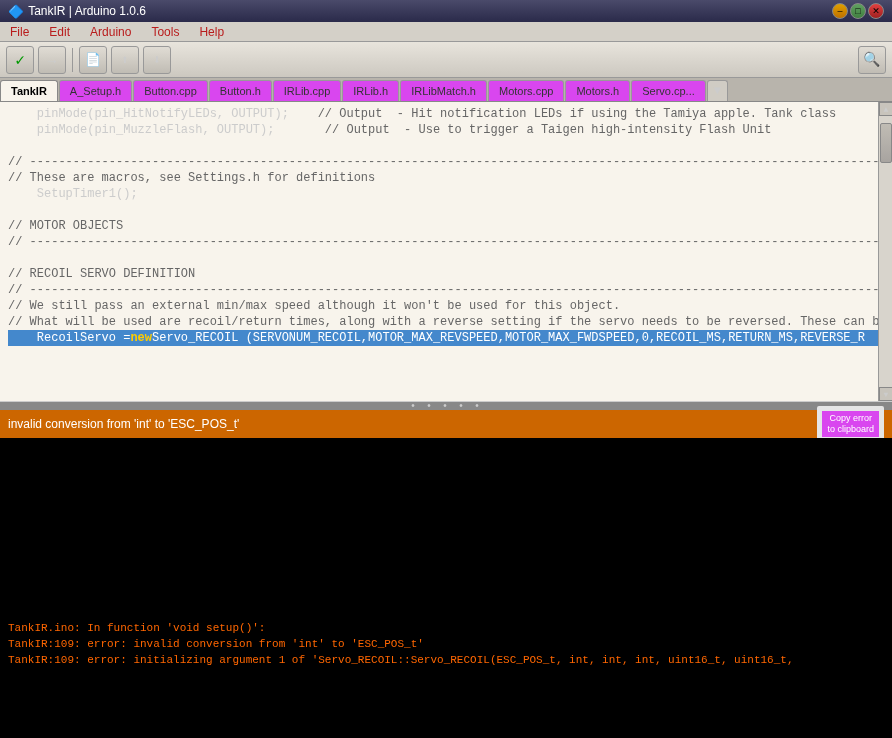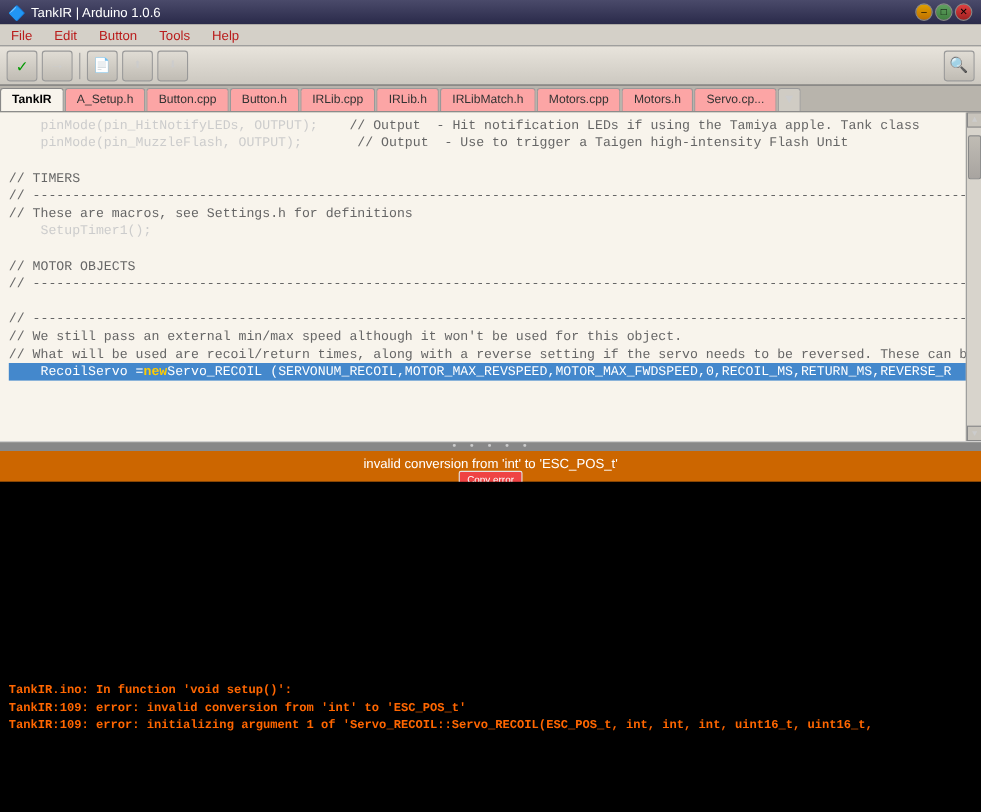--- a/index.html
+++ b/index.html
@@ -80,21 +80,21 @@
       background: #b8b4ac;
       display: flex;
       align-items: flex-end;
       height: 24px;
       padding-top: 3px;
       border-bottom: 1px solid #888;
       overflow: hidden;
     }
     .tab {
       padding: 3px 10px;
-      background: #fca5a5;
+      background: #d946ef;
       border: 1px solid #999;
       border-bottom: none;
       border-radius: 3px 3px 0 0;
       margin-right: 1px;
       font-family: Arial, sans-serif;
       font-size: 11px;
       cursor: pointer;
       white-space: nowrap;
       color: #333;
       height: 21px;
@@ -169,21 +169,20 @@
     #error-banner {
       background: #cc6600;
       color: #fff;
       padding: 4px 8px;
       font-family: Arial, sans-serif;
       font-size: 12px;
       display: flex;
       align-items: center;
       justify-content: space-between;
       height: 28px;
-      flex-direction: column;
     }
     #copy-error-btn {
       background: #d08040;
       border: 1px solid #ff8800;
       color: #fff;
       font-size: 10px;
       padding: 2px 6px;
       cursor: pointer;
       border-radius: 2px;
       white-space: nowrap;
@@ -192,21 +191,20 @@
     
     #console-area {
       background: #000;
       color: #ff6600;
       padding: 6px 8px;
       font-size: 11px;
       line-height: 16px;
       flex: 1;
       overflow: hidden;
       height: 210px;
-      font-weight: bold;
     }
 
     
     #main-container {
       display: flex;
       flex-direction: column;
       height: calc(738px - 22px - 20px - 36px - 24px);
     }
   </style>
 </head>
@@ -220,21 +218,21 @@
   <div id="title-bar-controls">
     <div class="win-btn minimize">–</div>
     <div class="win-btn" style="background:linear-gradient(to bottom,#60a060,#408040);">□</div>
     <div class="win-btn close">✕</div>
   </div>
 </div>
 
 <div id="menu-bar">
   <span class="menu-item">File</span>
   <span class="menu-item">Edit</span>
-  <span class="menu-item">Button</span>
+  <span class="menu-item">Arduino</span>
   <span class="menu-item">Tools</span>
   <span class="menu-item">Help</span>
 </div>
 
 <div id="toolbar">
   <div class="toolbar-btn" title="Verify" style="color:#009900; font-size:16px; font-weight:bold;">✓</div>
   <div class="toolbar-btn" title="Upload" style="font-size:14px;">→</div>
   <div class="toolbar-separator"></div>
   <div class="toolbar-btn" title="New" style="font-size:13px;">📄</div>
   <div class="toolbar-btn" title="Open" style="font-size:13px;">⬆</div>
@@ -261,37 +259,37 @@
   <div id="code-area" style="position:relative;">
     <div id="code-scroll">
       <div class="code-line">
         <span class="code-normal">&nbsp;&nbsp;&nbsp;&nbsp;pinMode(pin_HitNotifyLEDs, OUTPUT);&nbsp;&nbsp;&nbsp;&nbsp;<span class="code-comment">// Output&nbsp; - Hit notification LEDs if using the Tamiya apple. Tank class</span></span>
       </div>
       <div class="code-line">
         <span class="code-normal">&nbsp;&nbsp;&nbsp;&nbsp;pinMode(pin_MuzzleFlash, OUTPUT);&nbsp;&nbsp;&nbsp;&nbsp;&nbsp;&nbsp;&nbsp;<span class="code-comment">// Output&nbsp; - Use to trigger a Taigen high-intensity Flash Unit</span></span>
       </div>
       <div class="code-line">&nbsp;</div>
       <div class="code-line">
-          <span class="code-comment">// TIMERS</span>
-        </div>
-      <div class="code-line">
           <span class="code-comment">// ---------------------------------------------------------------------------------------------------------------------------------------</span>
         </div>
       <div class="code-line">
           <span class="code-comment">// These are macros, see Settings.h for definitions</span>
         </div>
       <div class="code-line">&nbsp;&nbsp;&nbsp;&nbsp;SetupTimer1();</div>
       <div class="code-line">&nbsp;</div>
       <div class="code-line">
           <span class="code-comment">// MOTOR OBJECTS</span>
         </div>
       <div class="code-line">
           <span class="code-comment">// ---------------------------------------------------------------------------------------------------------------------------------------</span>
         </div>
       <div class="code-line">&nbsp;</div>
+      <div class="code-line">
+          <span class="code-comment">// RECOIL SERVO DEFINITION</span>
+        </div>
       <div class="code-line">
           <span class="code-comment">// ---------------------------------------------------------------------------------------------------------------------------------------</span>
         </div>
       <div class="code-line">
           <span class="code-comment">// We still pass an external min/max speed although it won't be used for this object.</span>
         </div>
       <div class="code-line">
           <span class="code-comment">// What will be used are recoil/return times, along with a reverse setting if the servo needs to be reversed. These can be</span>
         </div>
       <div class="code-line" style="background:#4488cc; color:#fff;">&nbsp;&nbsp;&nbsp;&nbsp;RecoilServo = <span style="color:#ffcc00; font-weight:bold;">new</span> Servo_RECOIL (SERVONUM_RECOIL,MOTOR_MAX_REVSPEED,MOTOR_MAX_FWDSPEED,0,RECOIL_MS,RETURN_MS,REVERSE_R</div>
@@ -304,21 +302,21 @@
       <div class="scroll-arrow" style="position:absolute; bottom:0; width:14px;">▼</div>
     </div>
   </div>
 
   <div id="divider">
     <span id="divider-dots" style="color:#ccc; font-size:10px; letter-spacing:2px;">• • • • •</span>
   </div>
 
   <div id="error-banner" style="background:#cc6600; color:#fff; padding:4px 8px; font-family:Arial,sans-serif; font-size:12px; display:flex; align-items:center; justify-content:space-between; height:28px;">
     <span>invalid conversion from 'int' to 'ESC_POS_t'</span>
-    <button id="copy-error-btn" style="background:#ef4444; border:1px solid #e5e5e5; color:#fff; font-size:9px; padding:2px 5px; cursor:pointer; border-radius:2px; line-height:1.2; white-space:pre;text-decoration:underline;">Copy error
+    <button id="copy-error-btn" style="background:#d946ef; border:5px solid #e5e5e5; color:#fff; font-size:9px; padding:2px 5px; cursor:pointer; border-radius:2px; line-height:1.2; white-space:pre;">Copy error
 to clipboard</button>
   </div>
 
   <div id="console-area" style="background:#000; color:#ff6600; padding:6px 8px; font-size:11px; line-height:16px; overflow:hidden; flex:1;">
     <div>&nbsp;</div>
     <div>&nbsp;</div>
     <div>&nbsp;</div>
     <div>&nbsp;</div>
     <div>&nbsp;</div>
     <div>&nbsp;</div>

